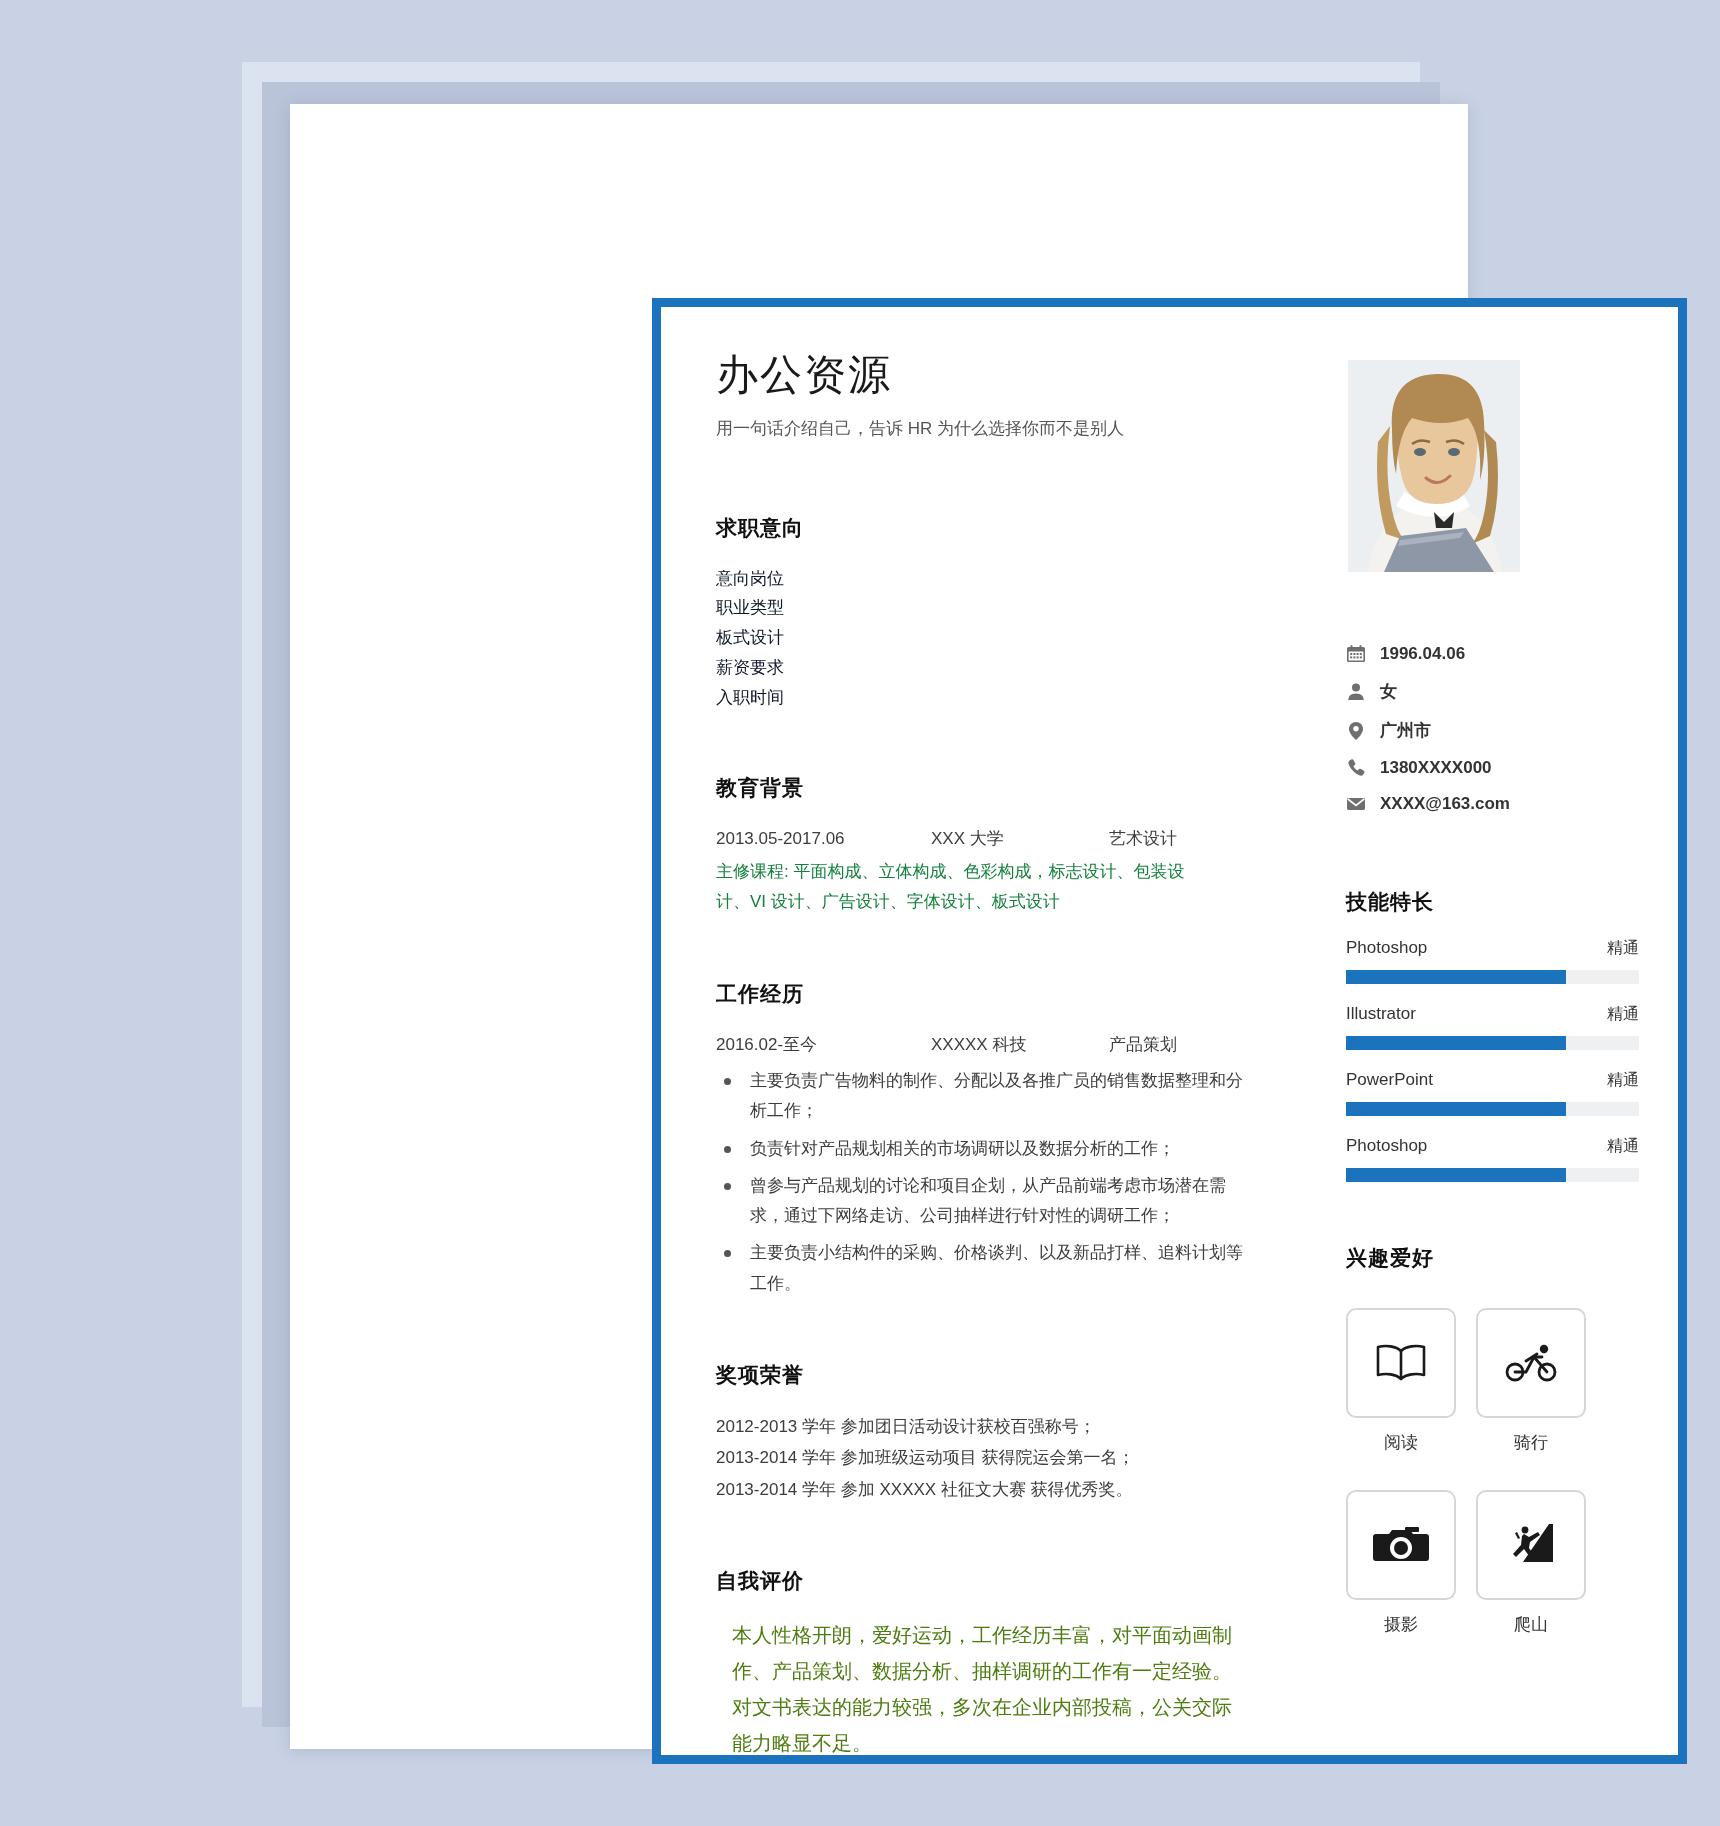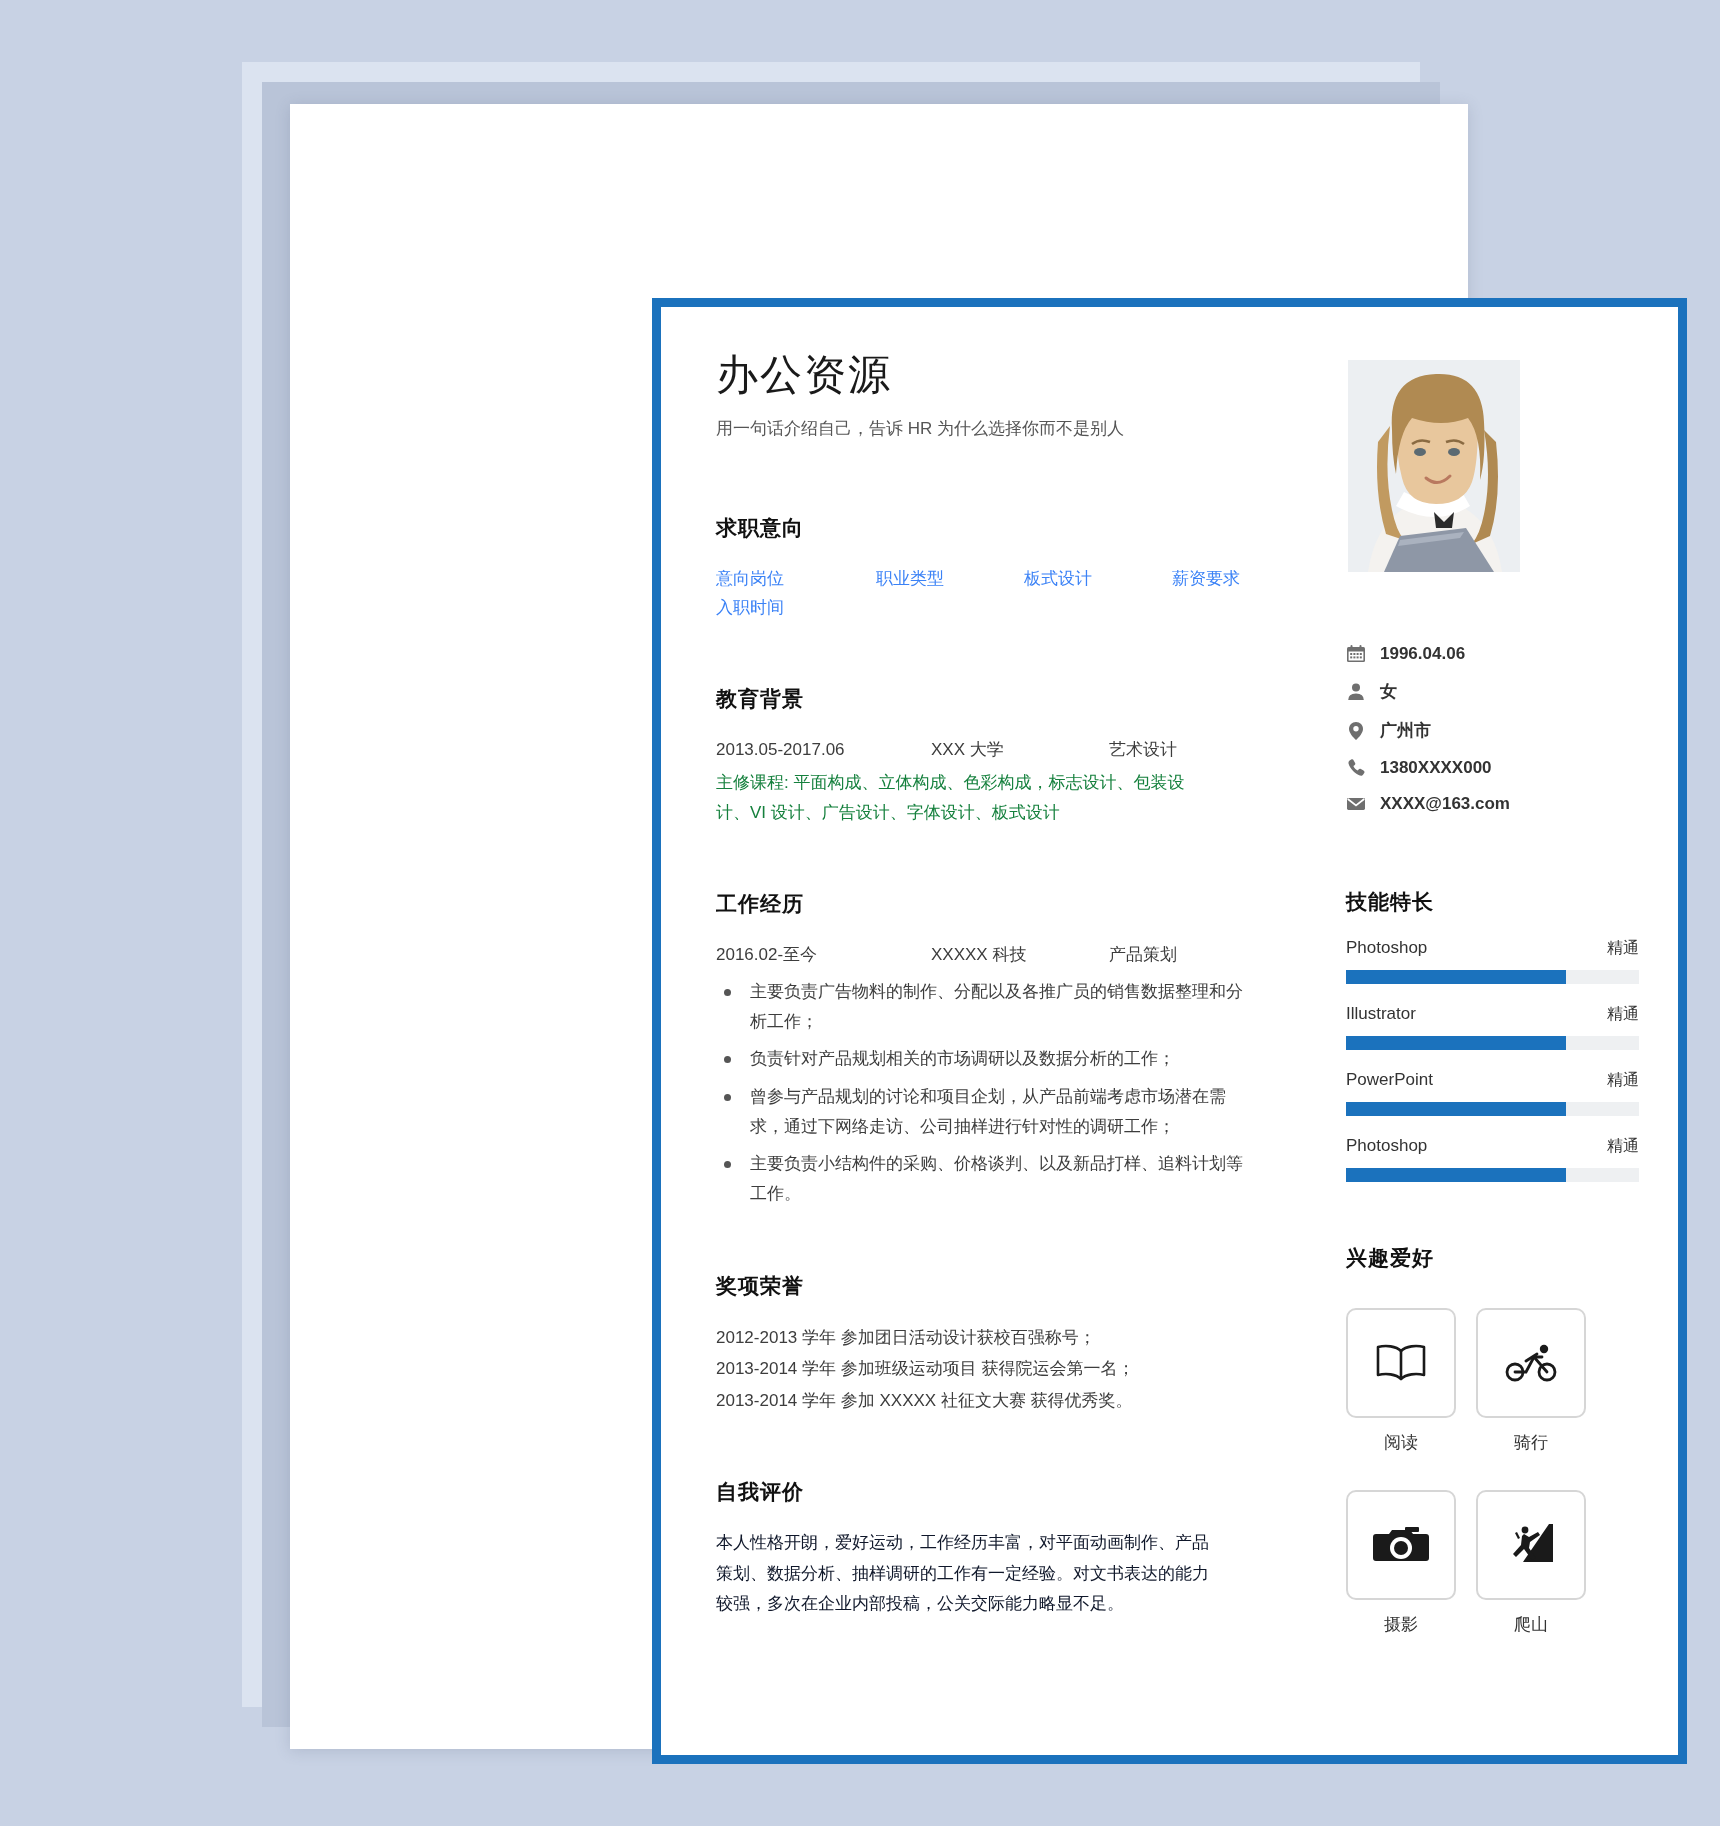--- a/index.html
+++ b/index.html
@@ -106,23 +106,24 @@
   }
   .sec {
     margin-top: 62px;
   }
   .sec-first {
     margin-top: 72px;
   }
 
   .row-line {
     font-size: 17px;
-    color: #3b82f6;
+    color: #0f172a;
     line-height: 1.75;
     display: flex;
+    flex-direction: column;
   }
   .row-line .cell {
     flex: none;
   }
   .w1 { width: 160px; }
   .w2 { width: 148px; }
   .w3 { width: 148px; }
 
   .edu-row {
     display: flex;
@@ -167,24 +168,25 @@
     background: #555555;
   }
 
   .award-line {
     font-size: 17px;
     color: #3d3d3d;
     line-height: 1.85;
   }
 
   .self-text {
-    font-size: 17px;
-    color: #0f172a;
+    font-size: 20px;
+    color: #4d7c0f;
     line-height: 1.8;
     max-width: 500px;
+    margin-left: 16px;
   }
 
   
   .photo {
     width: 172px;
     height: 212px;
     margin: 8px 0 0 8px;
     position: relative;
     overflow: hidden;
     background: linear-gradient(170deg, #eef1f4 0%, #e6eaee 55%, #dfe3e7 100%);

